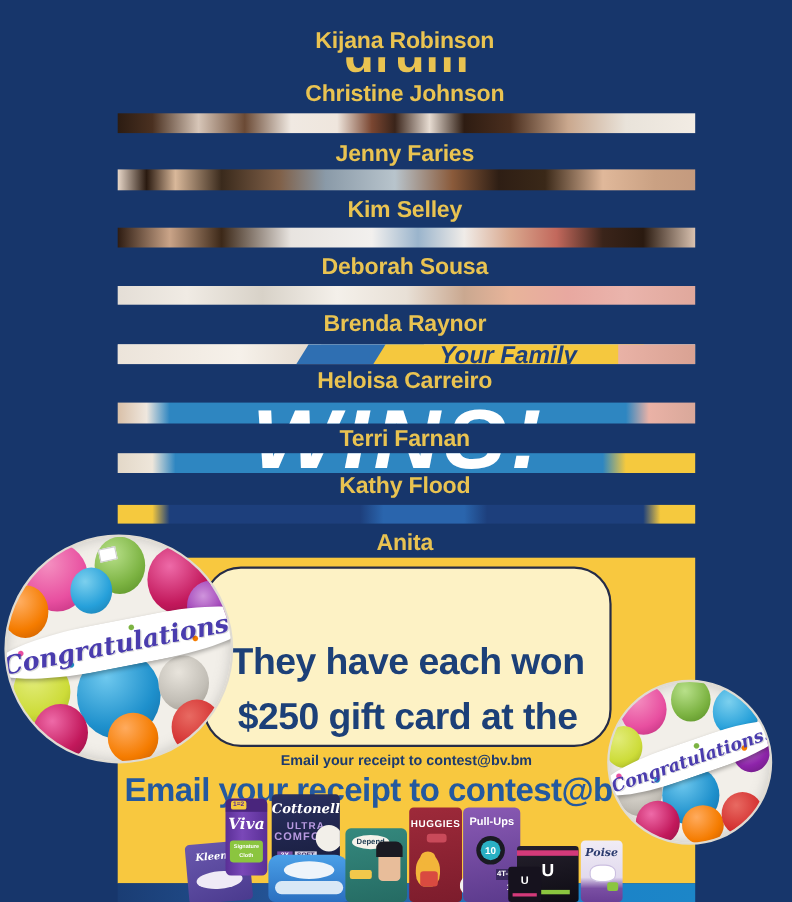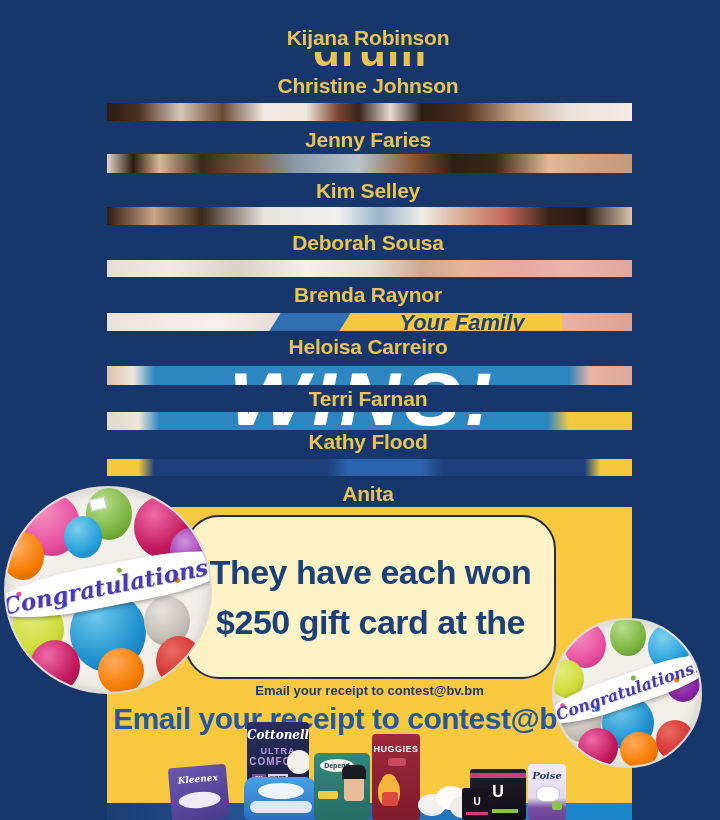--- a/index.html
+++ b/index.html
@@ -40,21 +40,21 @@
     background:#f8c83f;z-index:1;
   }
   .poster-band{
     position:absolute;left:107px;top:803px;width:525px;height:17px;
     background:linear-gradient(90deg,#1a3d74 0%,#2a62ab 45%,#1b82c8 78%,#1c86c8 100%);
     z-index:1;
   }
   .prize-box{
     position:absolute;left:185px;top:515px;width:367px;height:160px;
     background:#fdf2c5;border:2px solid #252c47;border-radius:34px;
-    z-index:2;display:flex;flex-direction:column;justify-content:center;
+    z-index:2;display:flex;flex-direction:column;justify-content:flex-end;
     text-align:center;
   }
   .prize-box .line{
     color:#1c4078;font-size:34px;line-height:50px;font-weight:700;
     letter-spacing:-0.5px;white-space:nowrap;
   }
   .small-email{
     position:absolute;left:107px;top:683px;width:525px;text-align:center;
     color:#1c3a6e;font-size:13px;font-weight:700;z-index:2;
   }
@@ -148,20 +148,26 @@
   </div>
 
   <div class="small-email">Email your receipt to contest@bv.bm</div>
   <div class="big-email">Email your receipt to contest@bv.bm</div>
 
   <div class="product" style="left:170px;top:766px;width:58px;height:54px;background:linear-gradient(160deg,#6a58ae,#4a3a8e);border-radius:4px;transform:rotate(-5deg)">
     <div style="position:absolute;left:8px;top:26px;width:42px;height:16px;background:#efeaf6;border-radius:50%"></div>
     <div class="ptxt script" style="top:8px;font-size:9px">Kleenex</div>
   </div>
 
+  <div class="product" style="left:205px;top:726px;width:38px;height:70px;background:linear-gradient(90deg,#5a2f96,#7a48b8 40%,#5a2f96);border-radius:5px">
+    <div style="position:absolute;left:0;top:0;width:100%;height:12px;background:#49257c"></div>
+    <div style="position:absolute;left:5px;top:2px;width:14px;height:8px;background:#f5c93e;border-radius:2px;color:#5a2f96;font-size:6px;font-weight:700;text-align:center;line-height:8px">1=2</div>
+    <div class="ptxt script" style="top:16px;font-size:14px">Viva</div>
+    <div style="position:absolute;left:4px;top:38px;width:30px;height:18px;background:#8bc53f;border-radius:3px;color:#fff;font-size:5px;font-weight:700;text-align:center;line-height:8px;padding-top:2px">Signature Cloth</div>
+  </div>
 
   <div class="product" style="left:247px;top:722px;width:62px;height:88px;background:linear-gradient(170deg,#2a3060,#1c2145 60%);border-radius:4px">
     <div class="ptxt script" style="top:6px;font-size:12px">Cottonelle</div>
     <div class="ptxt" style="top:24px;font-size:9px;color:#b89ae0;letter-spacing:1px">ULTRA</div>
     <div class="ptxt" style="top:34px;font-size:10px;color:#b89ae0;letter-spacing:1px">COMFORT</div>
     <div style="position:absolute;left:40px;top:28px;width:24px;height:24px;background:#f2efe9;border-radius:50%"></div>
     <div style="position:absolute;left:5px;top:52px;width:14px;height:9px;background:#7a4fa3;color:#fff;font-size:6px;font-weight:700;text-align:center;line-height:9px">3X</div>
     <div style="position:absolute;left:21px;top:52px;width:20px;height:9px;background:#d9d4e6;color:#3a2a60;font-size:6px;font-weight:700;text-align:center;line-height:9px">SOFT</div>
   </div>
 
@@ -184,20 +190,27 @@
     <div style="position:absolute;left:10px;top:40px;width:14px;height:12px;background:#f2b53a;border-radius:50%"></div>
     <div style="position:absolute;left:10px;top:58px;width:16px;height:14px;background:#d94a40;border-radius:3px"></div>
   </div>
 
   <div class="product" style="left:418px;top:786px;width:58px;height:34px;background:transparent">
     <div style="position:absolute;left:0;top:8px;width:28px;height:22px;background:#f4f2ee;border-radius:50%"></div>
     <div style="position:absolute;left:18px;top:0;width:30px;height:24px;background:#fbfaf7;border-radius:50%"></div>
     <div style="position:absolute;left:32px;top:10px;width:26px;height:22px;background:#efede8;border-radius:50%"></div>
   </div>
 
+  <div class="product" style="left:421px;top:734px;width:52px;height:86px;background:linear-gradient(170deg,#8a5ab4,#5b3a8c);border-radius:5px">
+    <div class="ptxt" style="top:8px;font-size:10px">Pull-Ups</div>
+    <div style="position:absolute;left:12px;top:26px;width:26px;height:26px;background:#1a1a22;border-radius:50%"></div>
+    <div style="position:absolute;left:16px;top:30px;width:18px;height:18px;background:#2ab0c4;border-radius:50%;color:#fff;font-size:9px;font-weight:700;text-align:center;line-height:18px">10</div>
+    <div style="position:absolute;left:30px;top:56px;width:20px;height:10px;background:#3a2a60;color:#fff;font-size:7px;font-weight:700;text-align:center;line-height:10px">4T-5T</div>
+    <div style="position:absolute;left:38px;top:68px;width:12px;height:10px;color:#fff;font-size:8px;font-weight:700;text-align:center;line-height:10px">17</div>
+  </div>
 
   <div class="product" style="left:470px;top:769px;width:56px;height:51px;background:linear-gradient(170deg,#24202c,#0e0c14);border-radius:3px">
     <div style="position:absolute;left:0;top:4px;width:100%;height:5px;background:#d43a7a"></div>
     <div class="ptxt" style="top:14px;font-size:16px">U</div>
     <div style="position:absolute;left:8px;top:40px;width:40px;height:4px;background:#8bc53f"></div>
   </div>
   <div class="product" style="left:462px;top:788px;width:30px;height:32px;background:#16121e;border-radius:3px">
     <div class="ptxt" style="top:8px;font-size:10px">U</div>
     <div style="position:absolute;left:4px;top:24px;width:22px;height:3px;background:#d43a7a"></div>
   </div>

